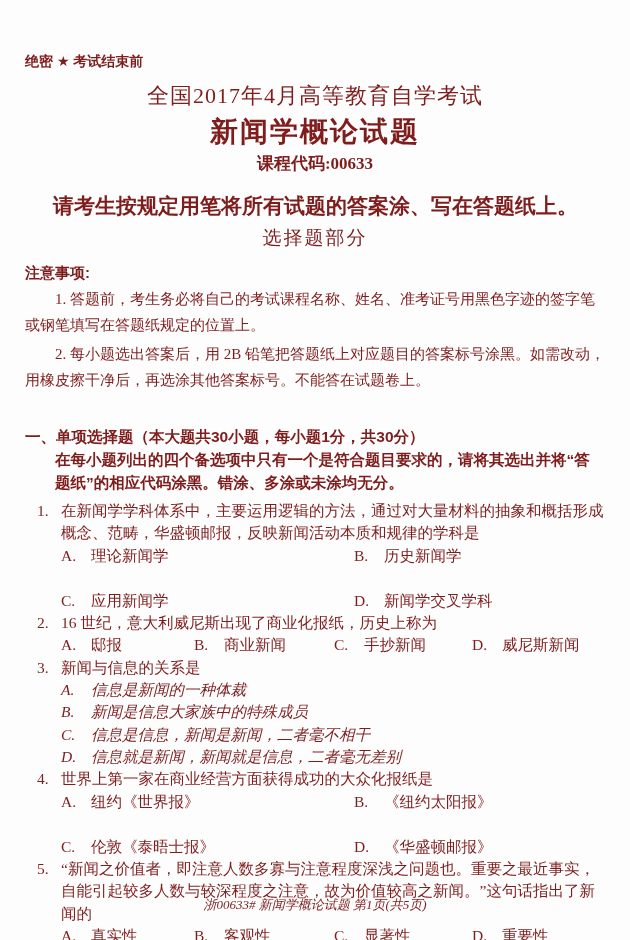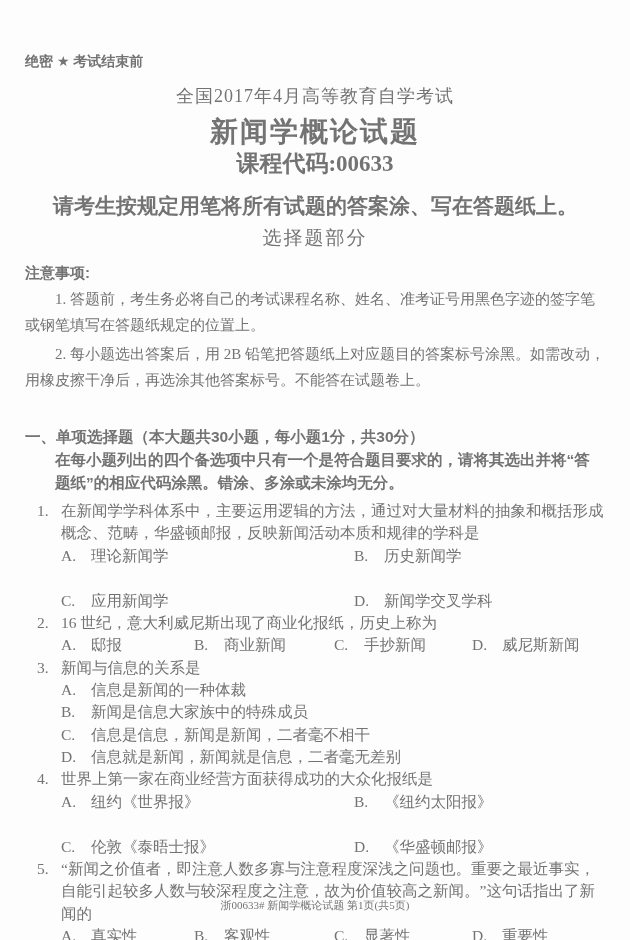--- a/index.html
+++ b/index.html
@@ -1,38 +1,38 @@
 <!DOCTYPE html>
 <html lang="zh"><head>
 <meta charset="utf-8">
 <style>
   html,body{margin:0;padding:0;background:#ffffff;}
   .page{
     width:630px;height:940px;
-    background:#fdfdfd;color:#737373;
+    background:#fdfdfd;color:#7f1d1d;
     position:relative;box-sizing:border-box;
     padding:52px 25px 0 25px;
     overflow:hidden;
     font-family:"Liberation Serif","DejaVu Serif",serif;
   }
   .secrecy{
     font-family:"Liberation Sans","DejaVu Sans",sans-serif;
     font-weight:bold;font-size:14px;line-height:18px;
   }
   .title1{
-    text-align:center;font-size:18px;line-height:28px;
+    text-align:center;font-size:22px;line-height:28px;
     margin-top:12px;letter-spacing:1px;
   }
   .title2{
     text-align:center;font-size:28px;line-height:36px;font-weight:bold;
     font-family:"Liberation Sans","DejaVu Sans",sans-serif;
     margin:4px 0 0 0;letter-spacing:2px;
   }
   .title3{
-    text-align:center;font-size:23px;line-height:24px;font-weight:bold;
+    text-align:center;font-size:17px;line-height:24px;font-weight:bold;
     margin-top:2px;
   }
   .instruction{
     font-family:"Liberation Sans","DejaVu Sans",sans-serif;
     font-weight:bold;font-size:21px;line-height:20px;
     margin:20px 0 0 28px;
   }
   .section-header{
     text-align:center;font-size:19px;line-height:24px;font-weight:normal;
     font-family:"Liberation Sans","DejaVu Sans",sans-serif;
@@ -56,26 +56,26 @@
     font-weight:bold;font-size:15.5px;line-height:23px;
     margin:0 0 0 30px;
   }
   .q{font-size:15.5px;line-height:22.3px;margin:0 0 0 12px;}
   .q:first-of-type{margin-top:6px;}
   .q-line{padding-left:24px;text-indent:-24px;margin:0;}
   .q-num{display:inline-block;width:24px;text-indent:0;}
   .opts{margin-left:24px;gap:23px;}
   .opts-2col{display:grid;grid-template-columns:270px 1fr;}
   .opts-4col{display:grid;grid-template-columns:110px 117px 115px 1fr;}
-  .opts-stack .opt{display:block;}
+  .opts-stack .opt{display:block;font-style:italic;}
   .opt{white-space:nowrap;}
   .opt-label{display:inline-block;min-width:30px;}
   .footer{
     position:absolute;left:0;right:0;bottom:26px;
-    text-align:center;font-size:11px;line-height:18px;
+    text-align:center;font-size:13px;line-height:18px;font-style:italic;
   }
 </style>
 </head>
 <body>
 
 <div class="page">
 
   <div class="secrecy">绝密 ★ 考试结束前</div>
 
   <div class="title1">全国2017年4月高等教育自学考试</div>

